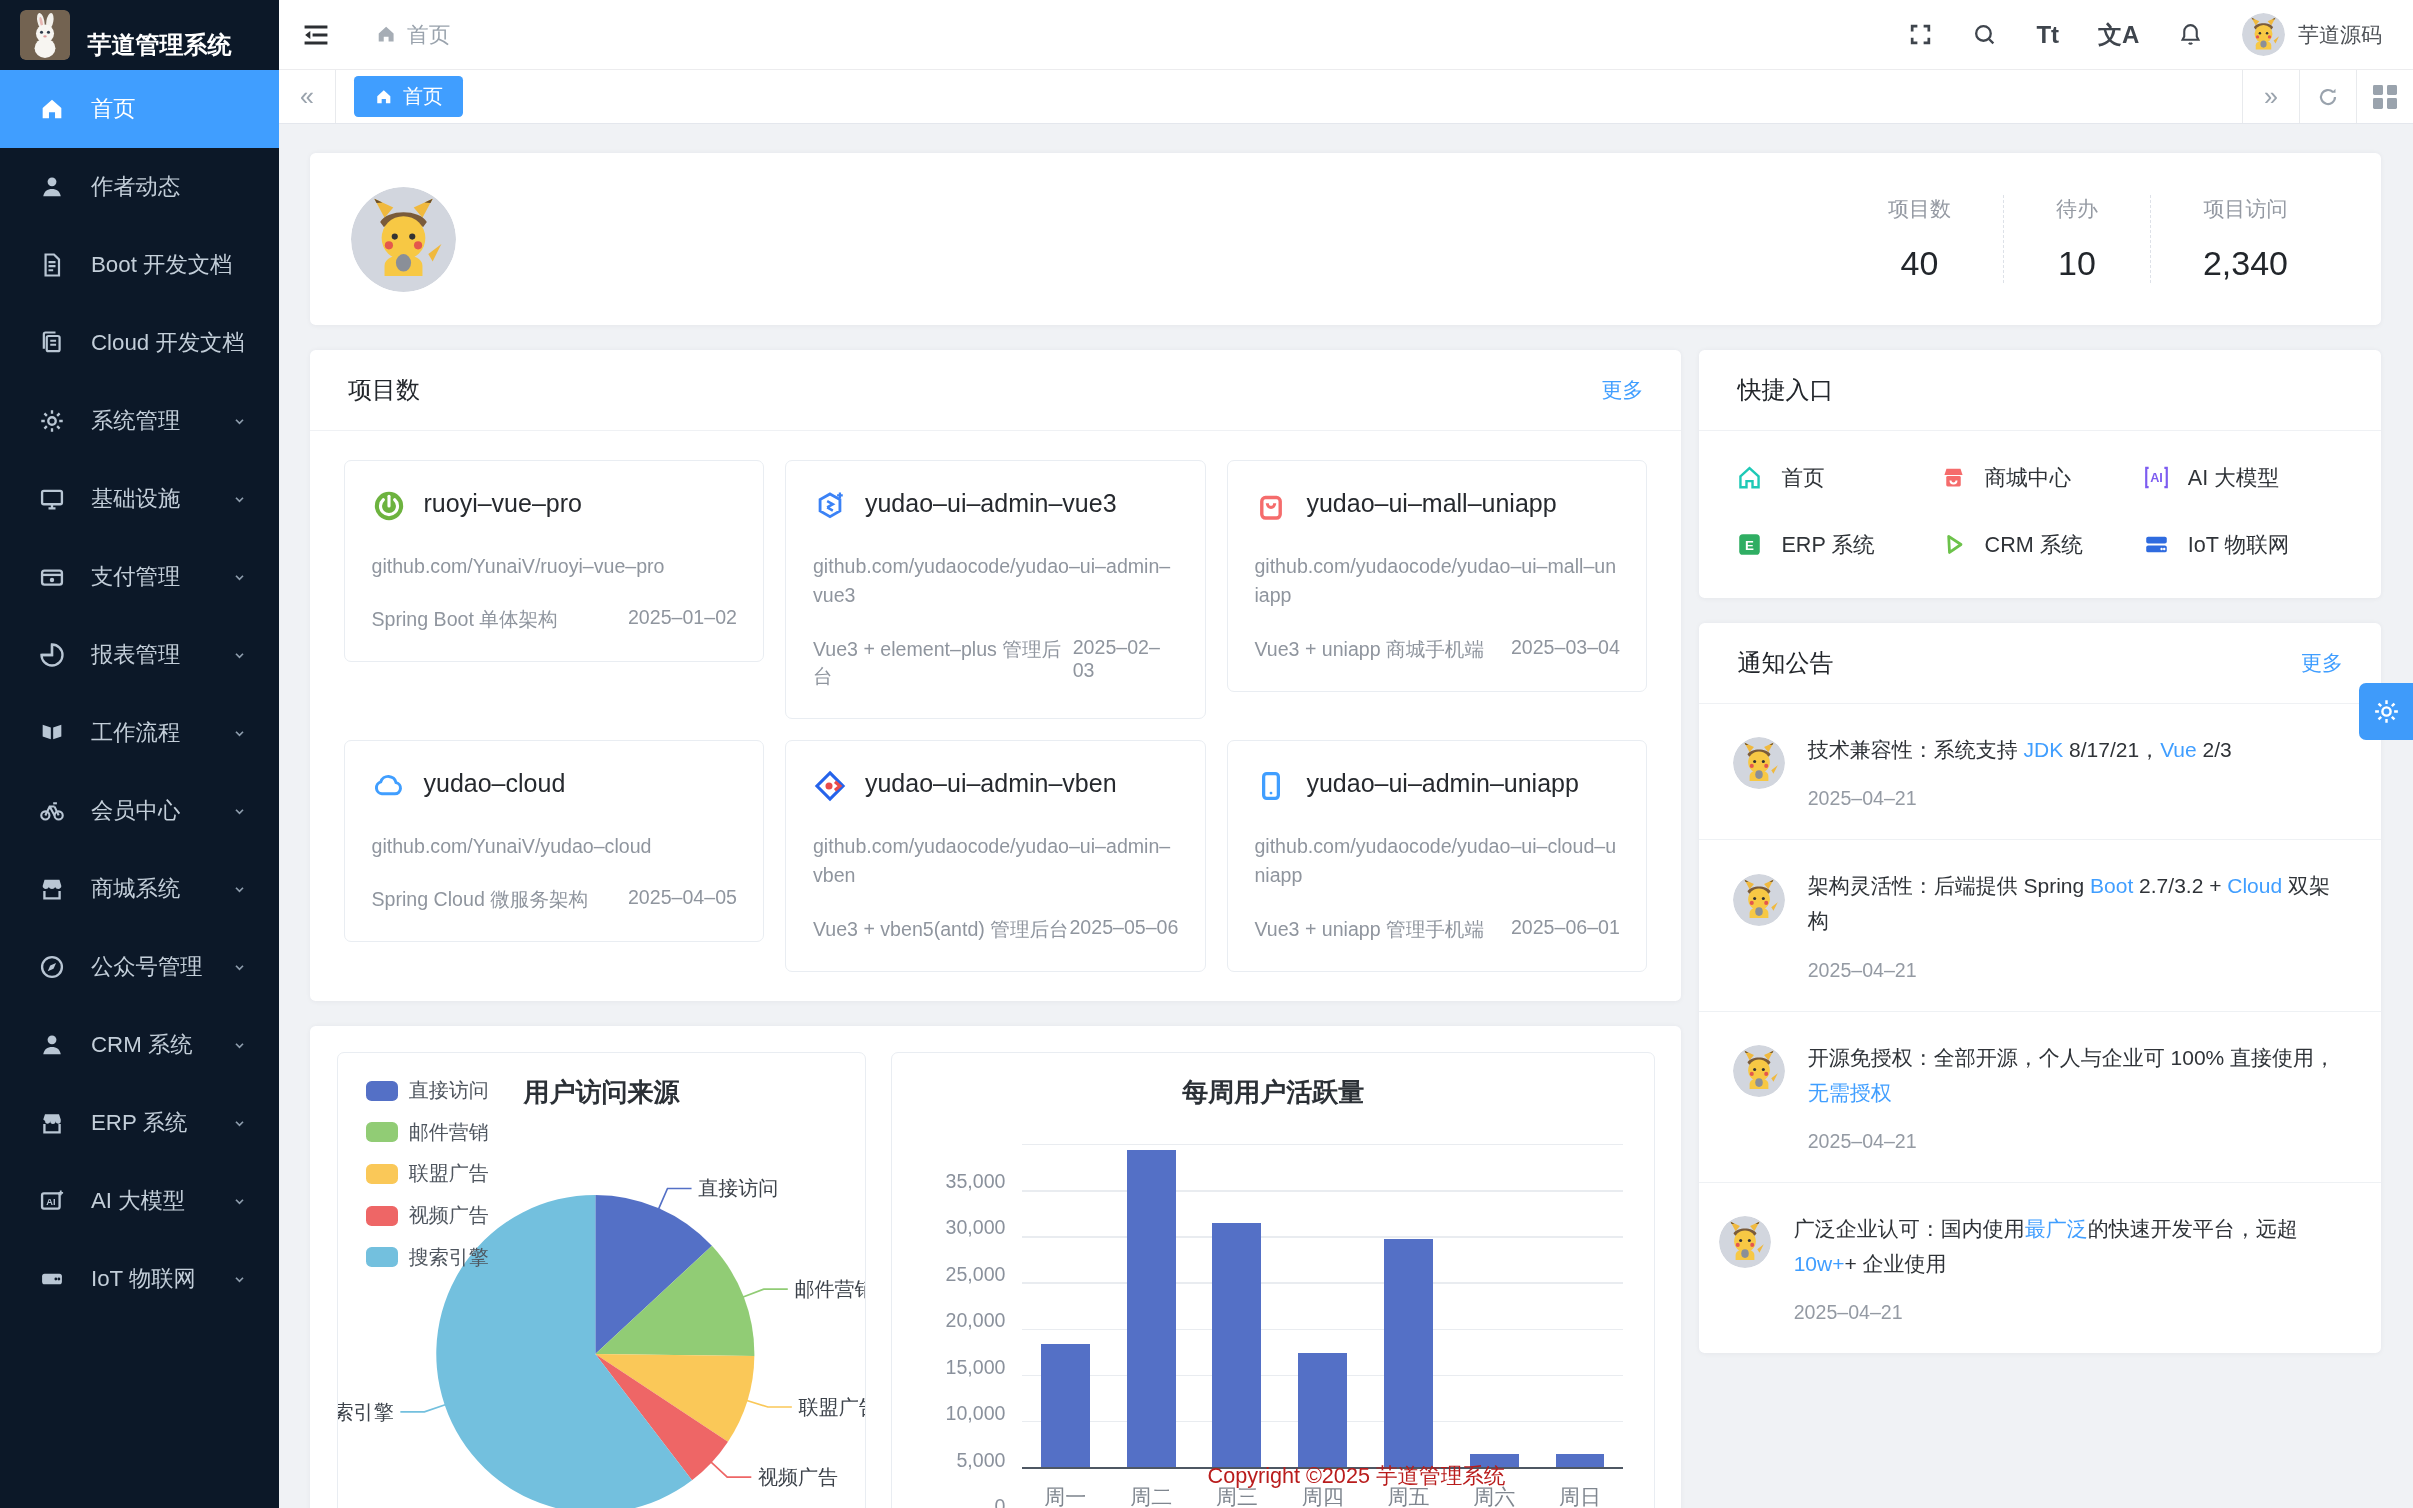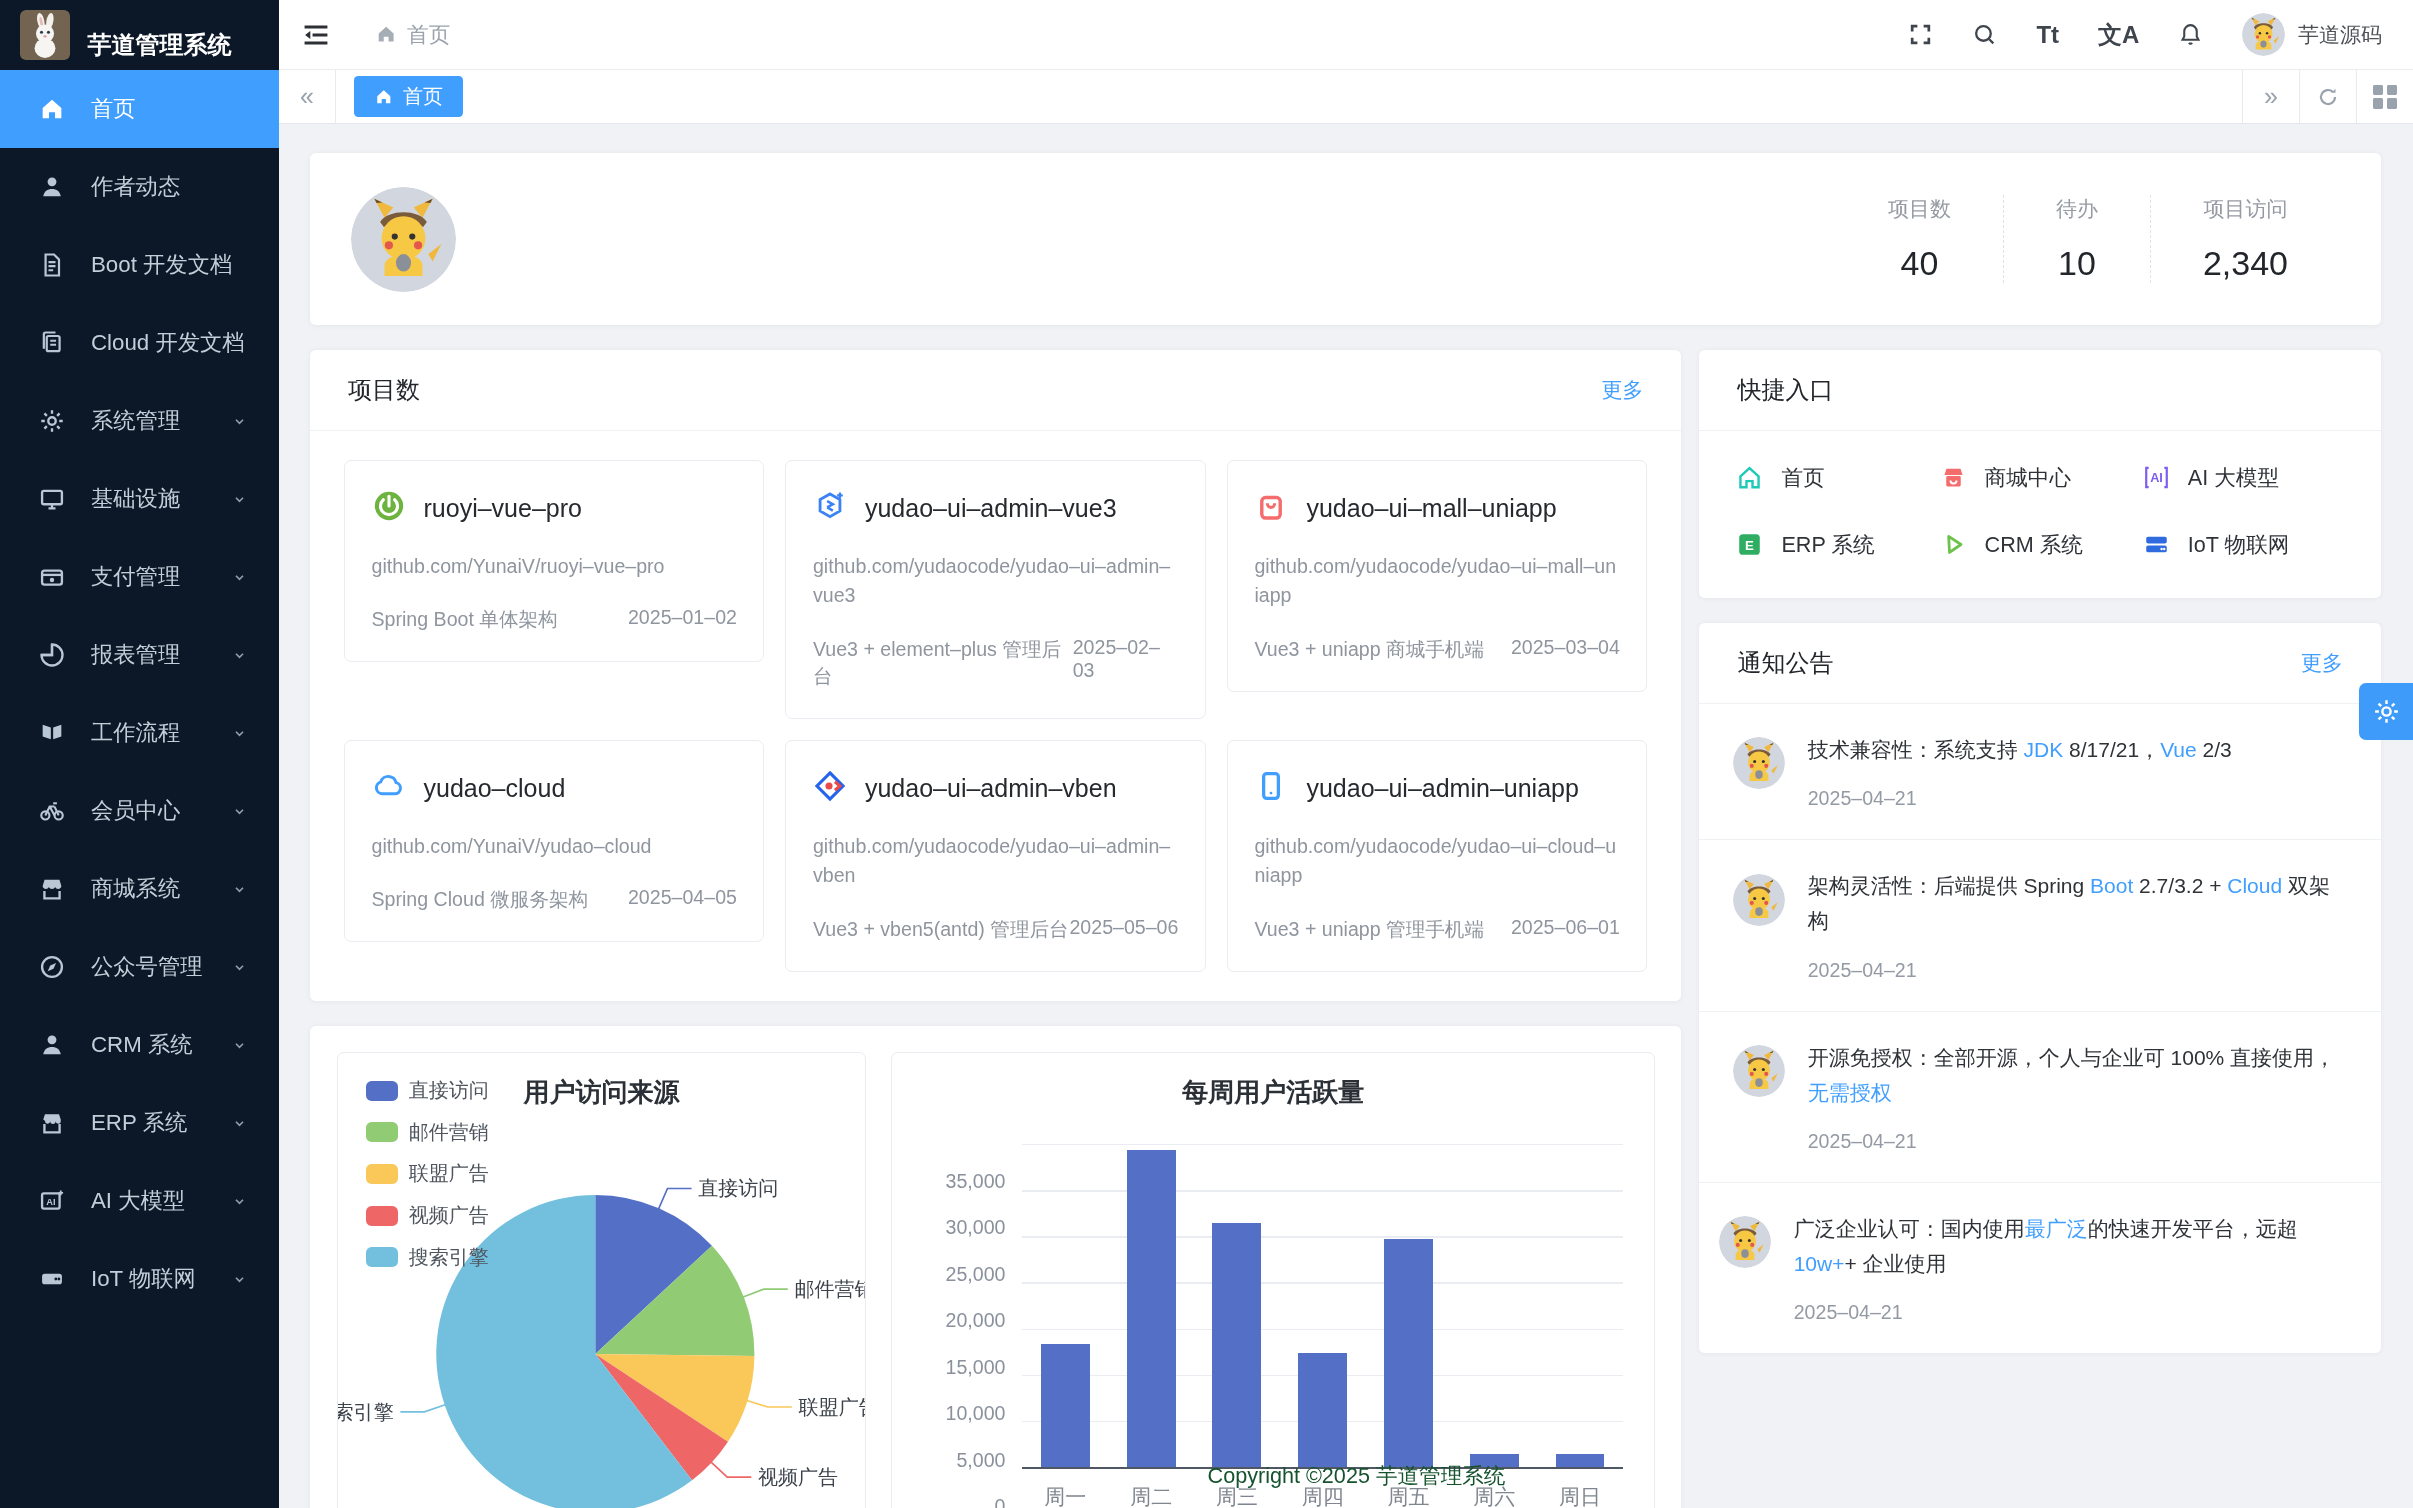--- a/index.html
+++ b/index.html
@@ -73,21 +73,21 @@
   .stat-value { font-size:34px; color:#22262b; margin-top:21px; }
 
   .cols { display:flex; gap:18px; margin-top:25px; align-items:flex-start; }
   .col-left { flex:2.012; min-width:0; }
   .col-right { flex:1; min-width:0; }
 
   
   .proj-grid { display:grid; grid-template-columns:repeat(3,1fr); gap:21px;
     padding:29px 34px; align-items:start; }
   .proj-card { border:0.7px solid #e9edf2; border-radius:7px; padding:28px 26.5px; cursor:pointer; }
-  .proj-head { display:flex; align-items:flex-end; gap:18px; }
+  .proj-head { display:flex; align-items:flex-start; gap:18px; }
   .proj-head .icon { width:34px; height:34px; flex:none; }
   .proj-name { font-size:25px; color:#26292e; }
   .proj-url { font-size:19.6px; color:#8f959e; margin-top:29px; line-height:1.5; word-break:break-all; }
   .proj-foot { display:flex; justify-content:space-between; margin-top:25px;
     font-size:19.6px; color:#8f959e; }
 
   
   .charts-panel { margin-top:25px; padding:26.5px; display:flex; gap:25px; }
   .chart-card { border:0.7px solid #e9edf2; border-radius:7px; height:517px; position:relative; }
   .chart-card.pie { width:40.2%; flex:none; }
@@ -122,21 +122,21 @@
   
   .notices { margin-top:25px; }
   .notice-item { display:flex; gap:22.3px; padding:29px 34px; border-bottom:0.7px solid #eef1f4; }
   .notice-item:last-child { border-bottom:none;padding-left:20px; }
   .avatar-md { width:52px; height:52px; border-radius:50%; flex:none; margin-top:4.2px; }
   .notice-title { font-size:21px; color:#2f3338; line-height:1.66; cursor:pointer; }
   .notice-title .link { color:#409eff; }
   .notice-date { font-size:19.6px; color:#949aa3; margin-top:19.6px; }
 
   .footer { position:absolute; left:0; right:0; bottom:18px; text-align:center;
-    font-size:21.6px; color:#14532d;padding-left:21px; }
+    font-size:21.6px; color:#b91c1c;padding-left:21px; }
 
   .float-gear { position:fixed; right:0; top:683px; width:54px; height:57px;
     background:#3f9bfa; border-radius:7px 0 0 7px; display:flex; align-items:center;
     justify-content:center; cursor:pointer; z-index:50; }
   .float-gear .icon { width:29px; height:29px; color:#fff; }
 </style>
 </head>
 <body>
 
 <svg width="0" height="0" style="position:absolute">

